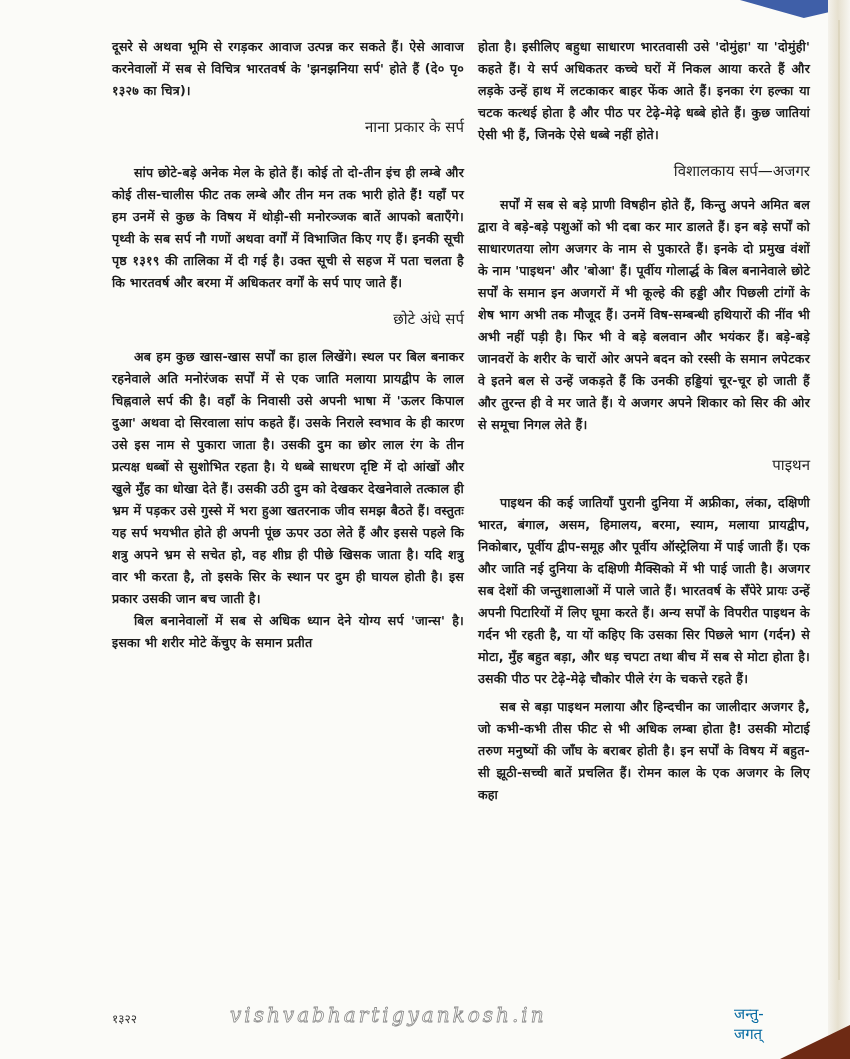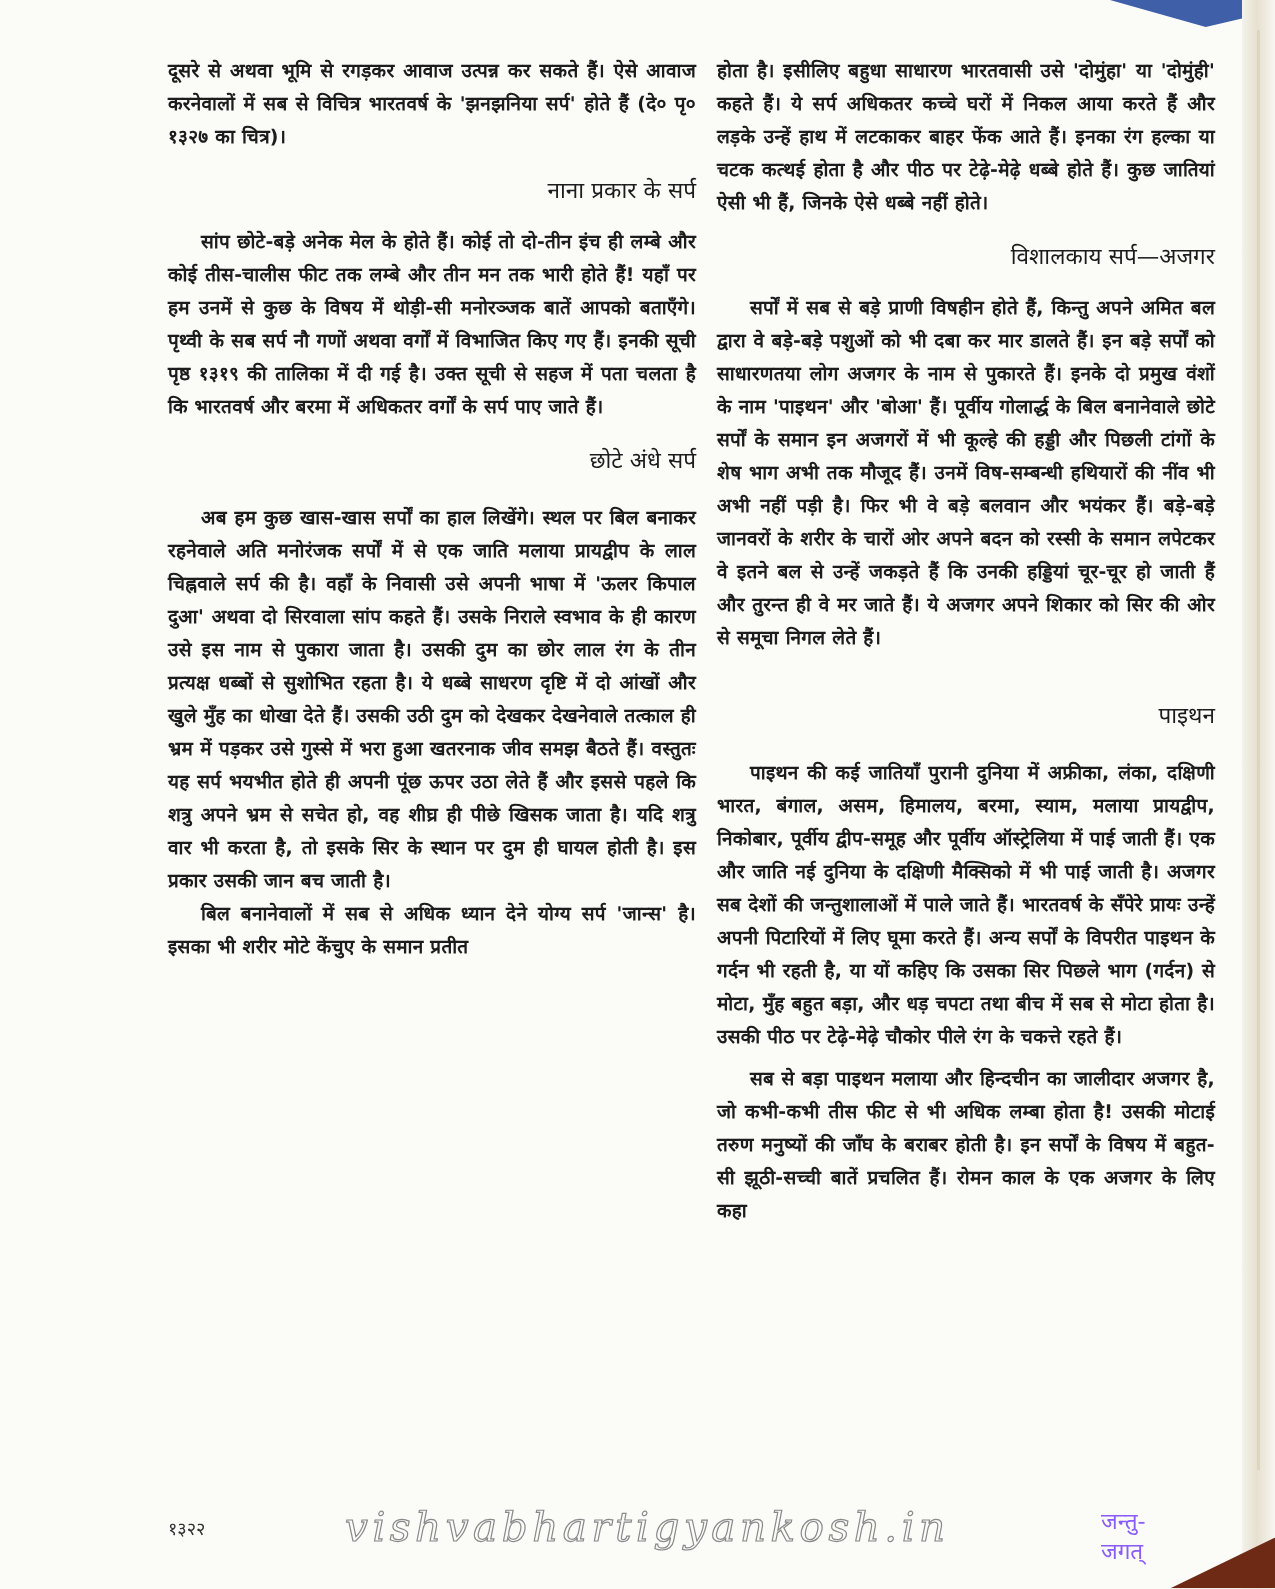--- a/index.html
+++ b/index.html
@@ -31,49 +31,49 @@
     font-weight:bold; margin:0; letter-spacing:0.2px;
   }
   .para.indent { text-indent:22px; }
   .heading {
     font-size:15px; font-weight:normal; text-align:right;
     margin:0; line-height:22px;
   }
   .watermark {
     position:absolute; left:230px; top:1003px; width:460px;
     font-family:"DejaVu Serif", serif; font-style:italic;
-    font-size:27px; letter-spacing:3px; color:transparent;
+    font-size:20px; letter-spacing:3px; color:transparent;
     -webkit-text-stroke:0.8px #8a8a8a; white-space:nowrap;
   }
   .page-num { position:absolute; left:112px; top:1010px; font-size:12px; color:#333; }
-  .running-head { position:absolute; left:734px; top:1003px; font-size:15px; color:#8b5cf6; }
+  .running-head { position:absolute; left:734px; top:1003px; font-size:15px; color:#0369a1; }
 </style>
 </head>
 <body>
 
 <div class="page">
   <div class="corner-top"></div>
   <div class="spine"></div>
   <div class="spine-line"></div>
   <div class="corner-bottom"></div>
 
   <div class="col left">
     <p class="para">दूसरे से अथवा भूमि से रगड़कर आवाज उत्पन्न कर सकते हैं। ऐसे आवाज करनेवालों में सब से विचित्र भारतवर्ष के 'झनझनिया सर्प' होते हैं (दे० पृ० १३२७ का चित्र)।</p>
-    <p class="heading" style="margin-top:14px;margin-bottom:12px">नाना प्रकार के सर्प</p>
+    <p class="heading" style="margin-top:14px;margin-bottom:24px">नाना प्रकार के सर्प</p>
     <p class="para indent">सांप छोटे-बड़े अनेक मेल के होते हैं। कोई तो दो-तीन इंच ही लम्बे और कोई तीस-चालीस फीट तक लम्बे और तीन मन तक भारी होते हैं! यहाँ पर हम उनमें से कुछ के विषय में थोड़ी-सी मनोरञ्जक बातें आपको बताएँगे। पृथ्वी के सब सर्प नौ गणों अथवा वर्गों में विभाजित किए गए हैं। इनकी सूची पृष्ठ १३१९ की तालिका में दी गई है। उक्त सूची से सहज में पता चलता है कि भारतवर्ष और बरमा में अधिकतर वर्गों के सर्प पाए जाते हैं।</p>
     <p class="heading" style="margin-top:14px;margin-bottom:16px">छोटे अंधे सर्प</p>
     <p class="para indent">अब हम कुछ खास-खास सर्पों का हाल लिखेंगे। स्थल पर बिल बनाकर रहनेवाले अति मनोरंजक सर्पों में से एक जाति मलाया प्रायद्वीप के लाल चिह्नवाले सर्प की है। वहाँ के निवासी उसे अपनी भाषा में 'ऊलर किपाल दुआ' अथवा दो सिरवाला सांप कहते हैं। उसके निराले स्वभाव के ही कारण उसे इस नाम से पुकारा जाता है। उसकी दुम का छोर लाल रंग के तीन प्रत्यक्ष धब्बों से सुशोभित रहता है। ये धब्बे साधरण दृष्टि में दो आंखों और खुले मुँह का धोखा देते हैं। उसकी उठी दुम को देखकर देखनेवाले तत्काल ही भ्रम में पड़कर उसे गुस्से में भरा हुआ खतरनाक जीव समझ बैठते हैं। वस्तुतः यह सर्प भयभीत होते ही अपनी पूंछ ऊपर उठा लेते हैं और इससे पहले कि शत्रु अपने भ्रम से सचेत हो, वह शीघ्र ही पीछे खिसक जाता है। यदि शत्रु वार भी करता है, तो इसके सिर के स्थान पर दुम ही घायल होती है। इस प्रकार उसकी जान बच जाती है।</p>
     <p class="para indent">बिल बनानेवालों में सब से अधिक ध्यान देने योग्य सर्प 'जान्स' है। इसका भी शरीर मोटे केंचुए के समान प्रतीत</p>
   </div>
 
   <div class="col right">
     <p class="para">होता है। इसीलिए बहुधा साधारण भारतवासी उसे 'दोमुंहा' या 'दोमुंही' कहते हैं। ये सर्प अधिकतर कच्चे घरों में निकल आया करते हैं और लड़के उन्हें हाथ में लटकाकर बाहर फेंक आते हैं। इनका रंग हल्का या चटक कत्थई होता है और पीठ पर टेढ़े-मेढ़े धब्बे होते हैं। कुछ जातियां ऐसी भी हैं, जिनके ऐसे धब्बे नहीं होते।</p>
     <p class="heading" style="margin-top:14px;margin-bottom:12px">विशालकाय सर्प—अजगर</p>
     <p class="para indent">सर्पों में सब से बड़े प्राणी विषहीन होते हैं, किन्तु अपने अमित बल द्वारा वे बड़े-बड़े पशुओं को भी दबा कर मार डालते हैं। इन बड़े सर्पों को साधारणतया लोग अजगर के नाम से पुकारते हैं। इनके दो प्रमुख वंशों के नाम 'पाइथन' और 'बोआ' हैं। पूर्वीय गोलार्द्ध के बिल बनानेवाले छोटे सर्पों के समान इन अजगरों में भी कूल्हे की हड्डी और पिछली टांगों के शेष भाग अभी तक मौजूद हैं। उनमें विष-सम्बन्धी हथियारों की नींव भी अभी नहीं पड़ी है। फिर भी वे बड़े बलवान और भयंकर हैं। बड़े-बड़े जानवरों के शरीर के चारों ओर अपने बदन को रस्सी के समान लपेटकर वे इतने बल से उन्हें जकड़ते हैं कि उनकी हड्डियां चूर-चूर हो जाती हैं और तुरन्त ही वे मर जाते हैं। ये अजगर अपने शिकार को सिर की ओर से समूचा निगल लेते हैं।</p>
-    <p class="heading" style="margin-top:30px;margin-bottom:16px">पाइथन</p>
+    <p class="heading" style="margin-top:18px;margin-bottom:16px">पाइथन</p>
     <p class="para indent">पाइथन की कई जातियाँ पुरानी दुनिया में अफ्रीका, लंका, दक्षिणी भारत, बंगाल, असम, हिमालय, बरमा, स्याम, मलाया प्रायद्वीप, निकोबार, पूर्वीय द्वीप-समूह और पूर्वीय ऑस्ट्रेलिया में पाई जाती हैं। एक और जाति नई दुनिया के दक्षिणी मैक्सिको में भी पाई जाती है। अजगर सब देशों की जन्तुशालाओं में पाले जाते हैं। भारतवर्ष के सँपेरे प्रायः उन्हें अपनी पिटारियों में लिए घूमा करते हैं। अन्य सर्पों के विपरीत पाइथन के गर्दन भी रहती है, या यों कहिए कि उसका सिर पिछले भाग (गर्दन) से मोटा, मुँह बहुत बड़ा, और धड़ चपटा तथा बीच में सब से मोटा होता है। उसकी पीठ पर टेढ़े-मेढ़े चौकोर पीले रंग के चकत्ते रहते हैं।</p>
     <p class="para indent" style="margin-top:6px">सब से बड़ा पाइथन मलाया और हिन्दचीन का जालीदार अजगर है, जो कभी-कभी तीस फीट से भी अधिक लम्बा होता है! उसकी मोटाई तरुण मनुष्यों की जाँघ के बराबर होती है। इन सर्पों के विषय में बहुत-सी झूठी-सच्ची बातें प्रचलित हैं। रोमन काल के एक अजगर के लिए कहा</p>
   </div>
 
   <div class="watermark">vishvabhartigyankosh.in</div>
   <div class="page-num">१३२२</div>
   <div class="running-head">जन्तु-जगत्</div>
 </div>
 
 </body></html>

